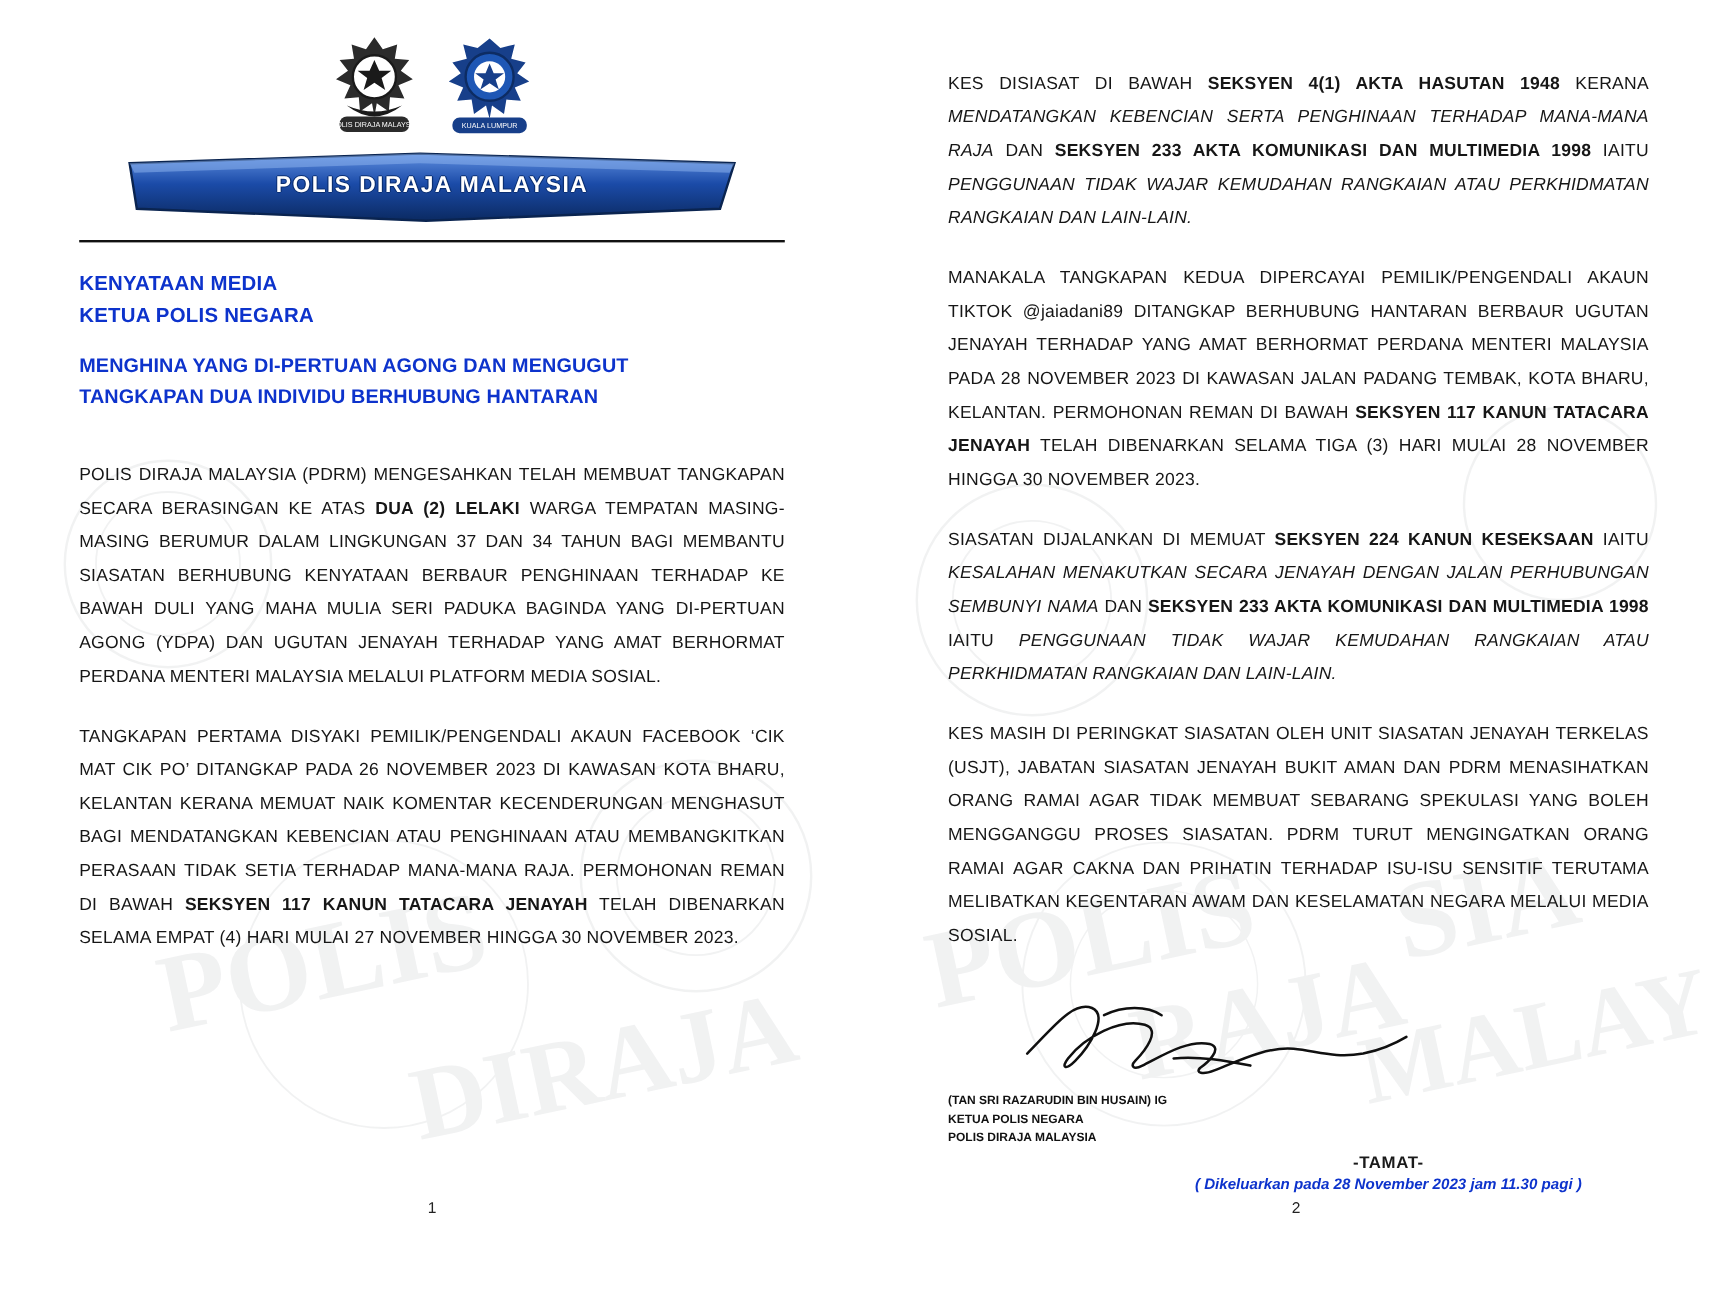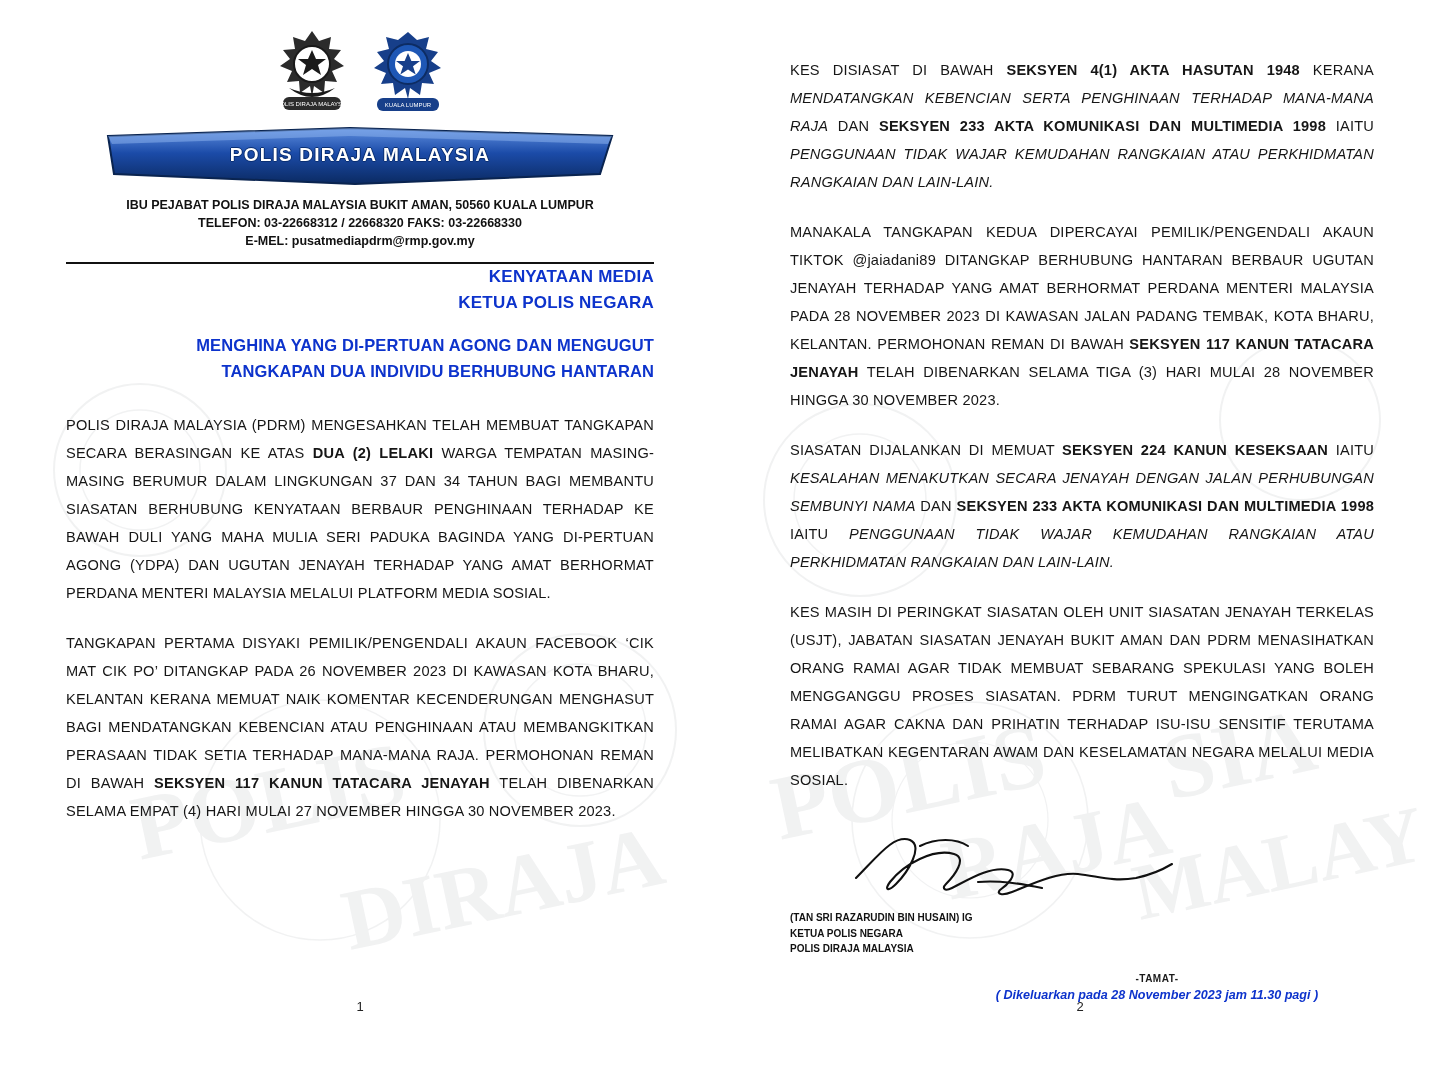--- a/index.html
+++ b/index.html
@@ -100,41 +100,42 @@
   .hr {
     margin: 12px 0 0 0;
     border: none;
     border-top: 2.5px solid #111;
   }
 
   
   .title-block {
     position: relative;
     z-index: 2;
-    text-align: right;
+    text-align: left;
     color: #0d33cc;
     font-weight: bold;
+    margin-top: 22px;
   }
   .title-main {
     font-size: 17px;
     line-height: 1.5;
     letter-spacing: 0.2px;
   }
   .title-sub {
     font-size: 16.5px;
     line-height: 1.55;
     margin-top: 18px;
     letter-spacing: 0.1px;
   }
 
   
   .body-text {
     position: relative;
     z-index: 2;
-    margin-top: 26px;
+    margin-top: 38px;
     font-size: 14.6px;
     line-height: 1.92;
     text-align: justify;
     letter-spacing: 0.2px;
     color: #161616;
   }
   .body-text p { margin: 0 0 22px 0; }
   .body-text p:last-child { margin-bottom: 0; }
   .col-right .body-text { margin-top: 0; }
   b { font-weight: bold; }
@@ -148,23 +149,23 @@
   }
   .sig-svg { display: block; margin-left: 60px; }
   .sig-lines {
     margin-top: 2px;
     font-size: 10px;
     font-weight: bold;
     line-height: 1.55;
     color: #111;
   }
   .tamat {
-    margin-top: 16px;
+    margin-top: 3px;
     text-align: center;
-    font-size: 10px;
+    font-size: 14px;
     font-weight: bold;
     letter-spacing: 0.5px;
     padding-left: 150px;
   }
   .issued {
     margin-top: 4px;
     text-align: center;
     font-size: 12.6px;
     font-weight: bold;
     font-style: italic;
@@ -252,25 +253,20 @@
               <stop offset="45%" stop-color="#1b4ba8"></stop>
               <stop offset="100%" stop-color="#0b2a62"></stop>
             </linearGradient>
           </defs>
           <path d="M8 14 L250 6 L512 14 L500 52 L255 62 L14 52 Z" fill="url(#bg1)" stroke="#0a2450" stroke-width="2"></path>
           <path d="M8 14 L250 6 L512 14 L508 22 L250 14 L12 22 Z" fill="#8fb6f0" opacity="0.5"></path>
         </svg>
         <span class="banner-text">POLIS DIRAJA MALAYSIA</span>
       </div>
 
-      <div class="addr">
-        <div>IBU PEJABAT POLIS DIRAJA MALAYSIA BUKIT AMAN, 50560 KUALA LUMPUR</div>
-        <div>TELEFON: 03-22668312 / 22668320 FAKS: 03-22668330</div>
-        <div>E-MEL: pusatmediapdrm@rmp.gov.my</div>
-      </div>
 
       <hr class="hr">
     </div>
 
     <div class="title-block">
       <div class="title-main">
         <div>KENYATAAN MEDIA</div>
         <div>KETUA POLIS NEGARA</div>
       </div>
       <div class="title-sub">

